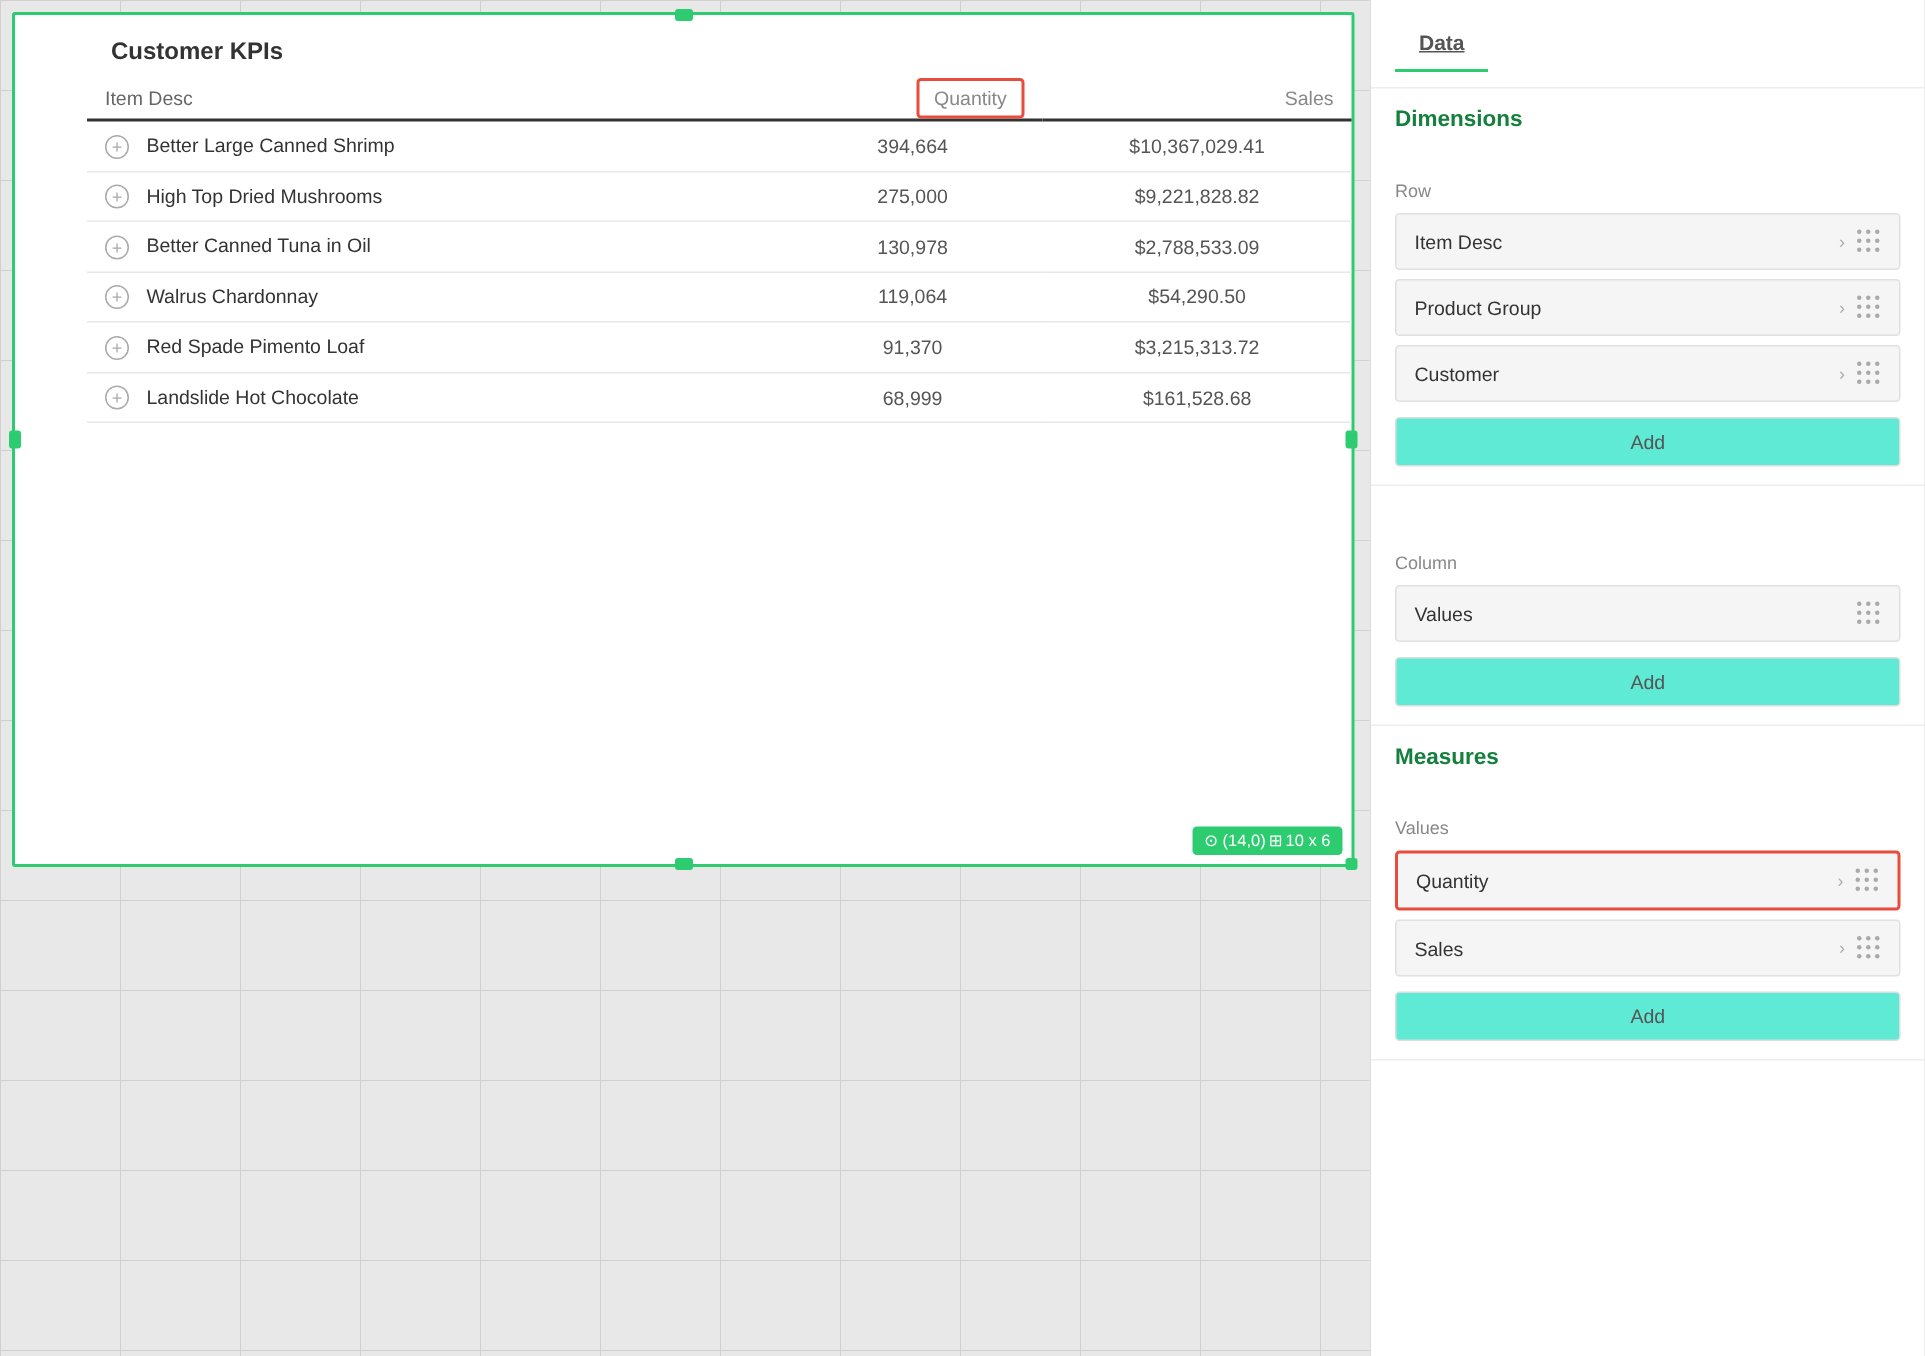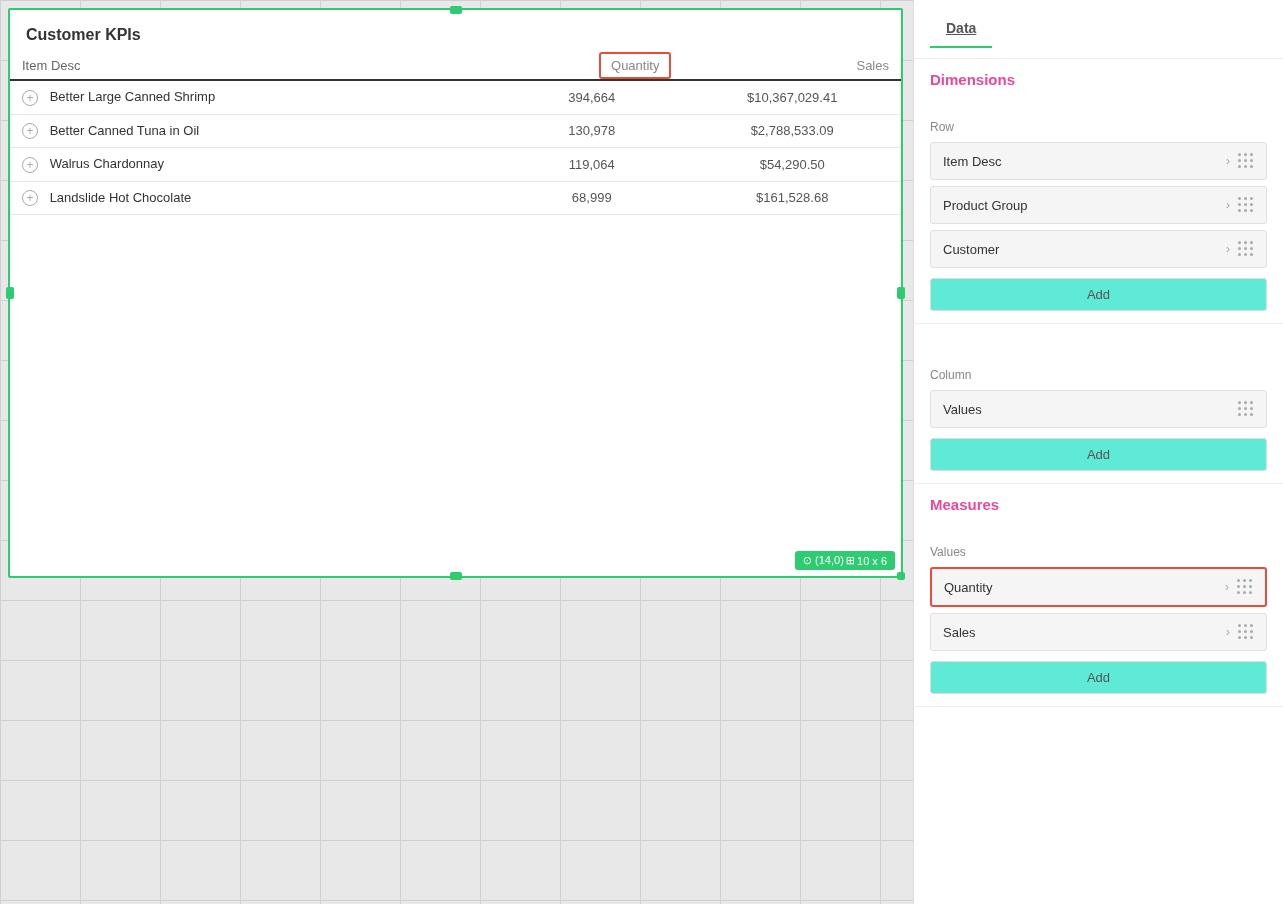--- a/index.html
+++ b/index.html
@@ -34,20 +34,21 @@
     
     .widget-container {
       position: absolute;
       top: 8px;
       left: 8px;
       width: 895px;
       height: 570px;
       background: #fff;
       border: 2px solid #2ecc71;
       border-radius: 2px;
+      padding-left: 48px;
     }
 
     .widget-title {
       font-size: 16px;
       font-weight: 600;
       color: #333;
       padding: 16px 16px 8px 16px;
     }
 
     
@@ -190,21 +191,21 @@
     }
 
     .panel-section {
       padding: 12px 16px;
       border-bottom: 1px solid #eee;
     }
 
     .panel-section-title {
       font-size: 15px;
       font-weight: 600;
-      color: #ec4899;
+      color: #15803d;
       margin-bottom: 6px;
     }
 
     .panel-sub-title {
       font-size: 12px;
       color: #888;
       margin-bottom: 8px;
       margin-top: 32px;
     }
 
@@ -311,36 +312,52 @@
       <td>
         <span class="expand-icon">+</span>
         <span>Better Large Canned Shrimp</span>
       </td>
       <td class="col-quantity">394,664</td>
       <td class="col-sales">$10,367,029.41</td>
     </tr>
           <tr>
       <td>
         <span class="expand-icon">+</span>
+        <span>High Top Dried Mushrooms</span>
+      </td>
+      <td class="col-quantity">275,000</td>
+      <td class="col-sales">$9,221,828.82</td>
+    </tr>
+          <tr>
+      <td>
+        <span class="expand-icon">+</span>
         <span>Better Canned Tuna in Oil</span>
       </td>
       <td class="col-quantity">130,978</td>
       <td class="col-sales">$2,788,533.09</td>
     </tr>
           <tr>
       <td>
         <span class="expand-icon">+</span>
         <span>Walrus Chardonnay</span>
       </td>
       <td class="col-quantity">119,064</td>
       <td class="col-sales">$54,290.50</td>
     </tr>
           <tr>
       <td>
         <span class="expand-icon">+</span>
+        <span>Red Spade Pimento Loaf</span>
+      </td>
+      <td class="col-quantity">91,370</td>
+      <td class="col-sales">$3,215,313.72</td>
+    </tr>
+          <tr>
+      <td>
+        <span class="expand-icon">+</span>
         <span>Landslide Hot Chocolate</span>
       </td>
       <td class="col-quantity">68,999</td>
       <td class="col-sales">$161,528.68</td>
     </tr>
         </tbody>
     </table>
 
     <div class="widget-status-bar">
       <span>⊙ <span>(14,0)</span></span>

